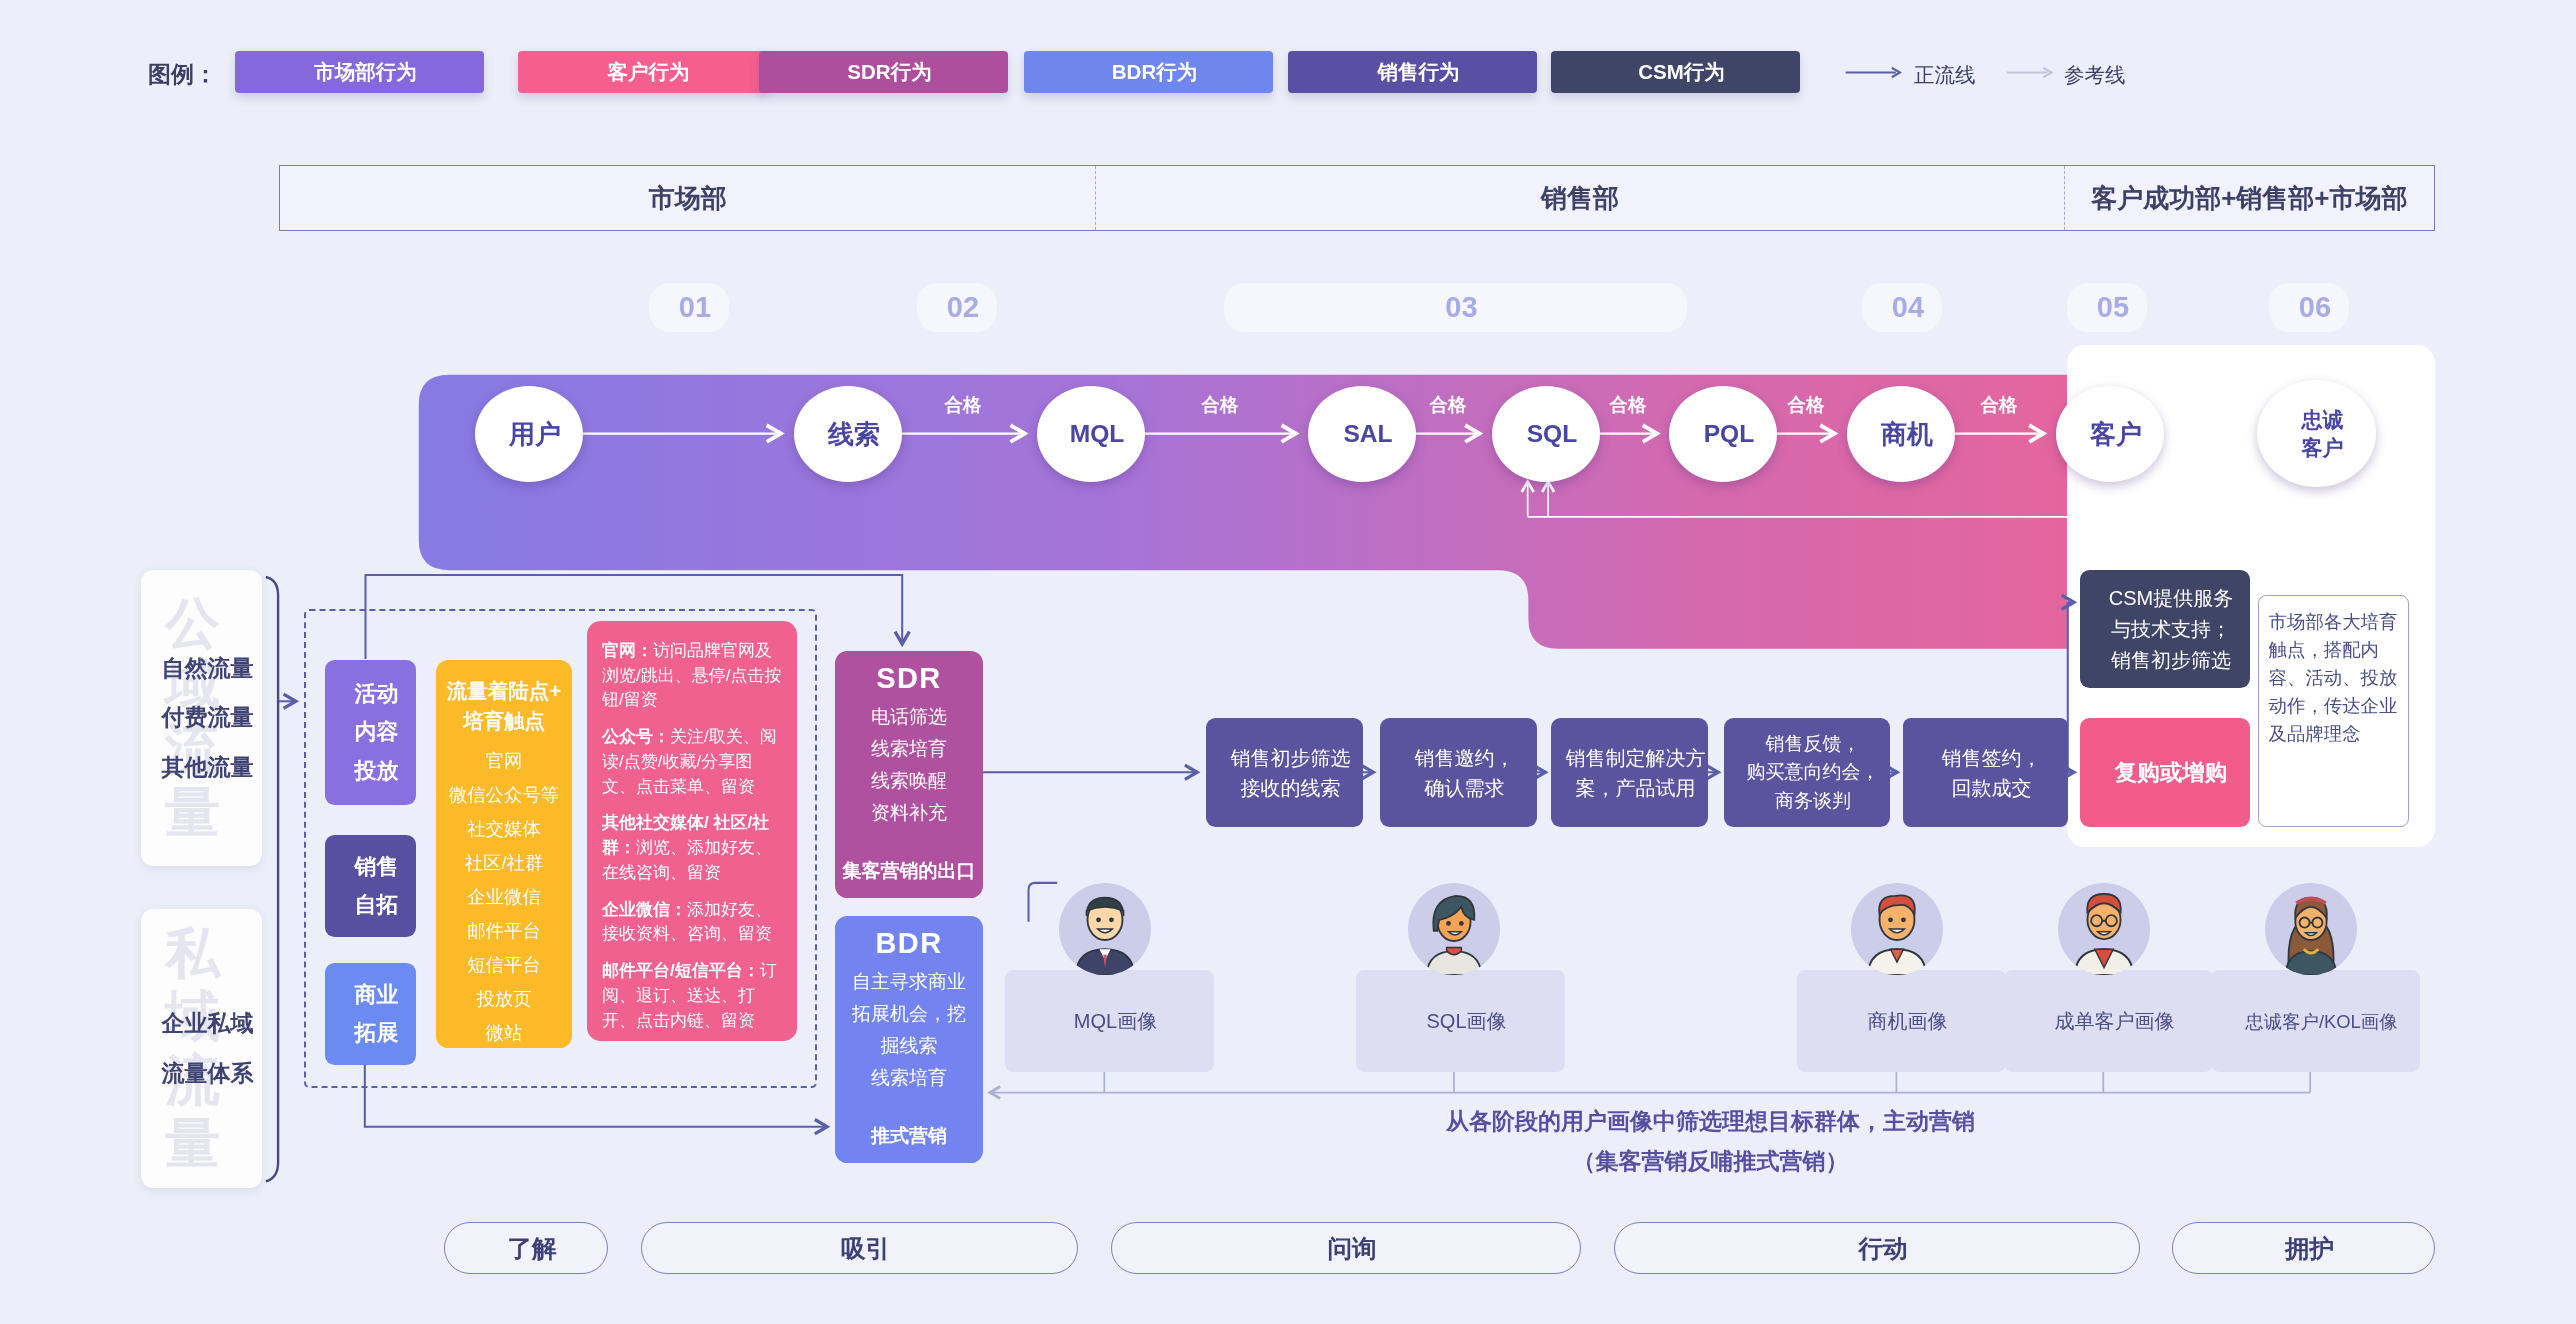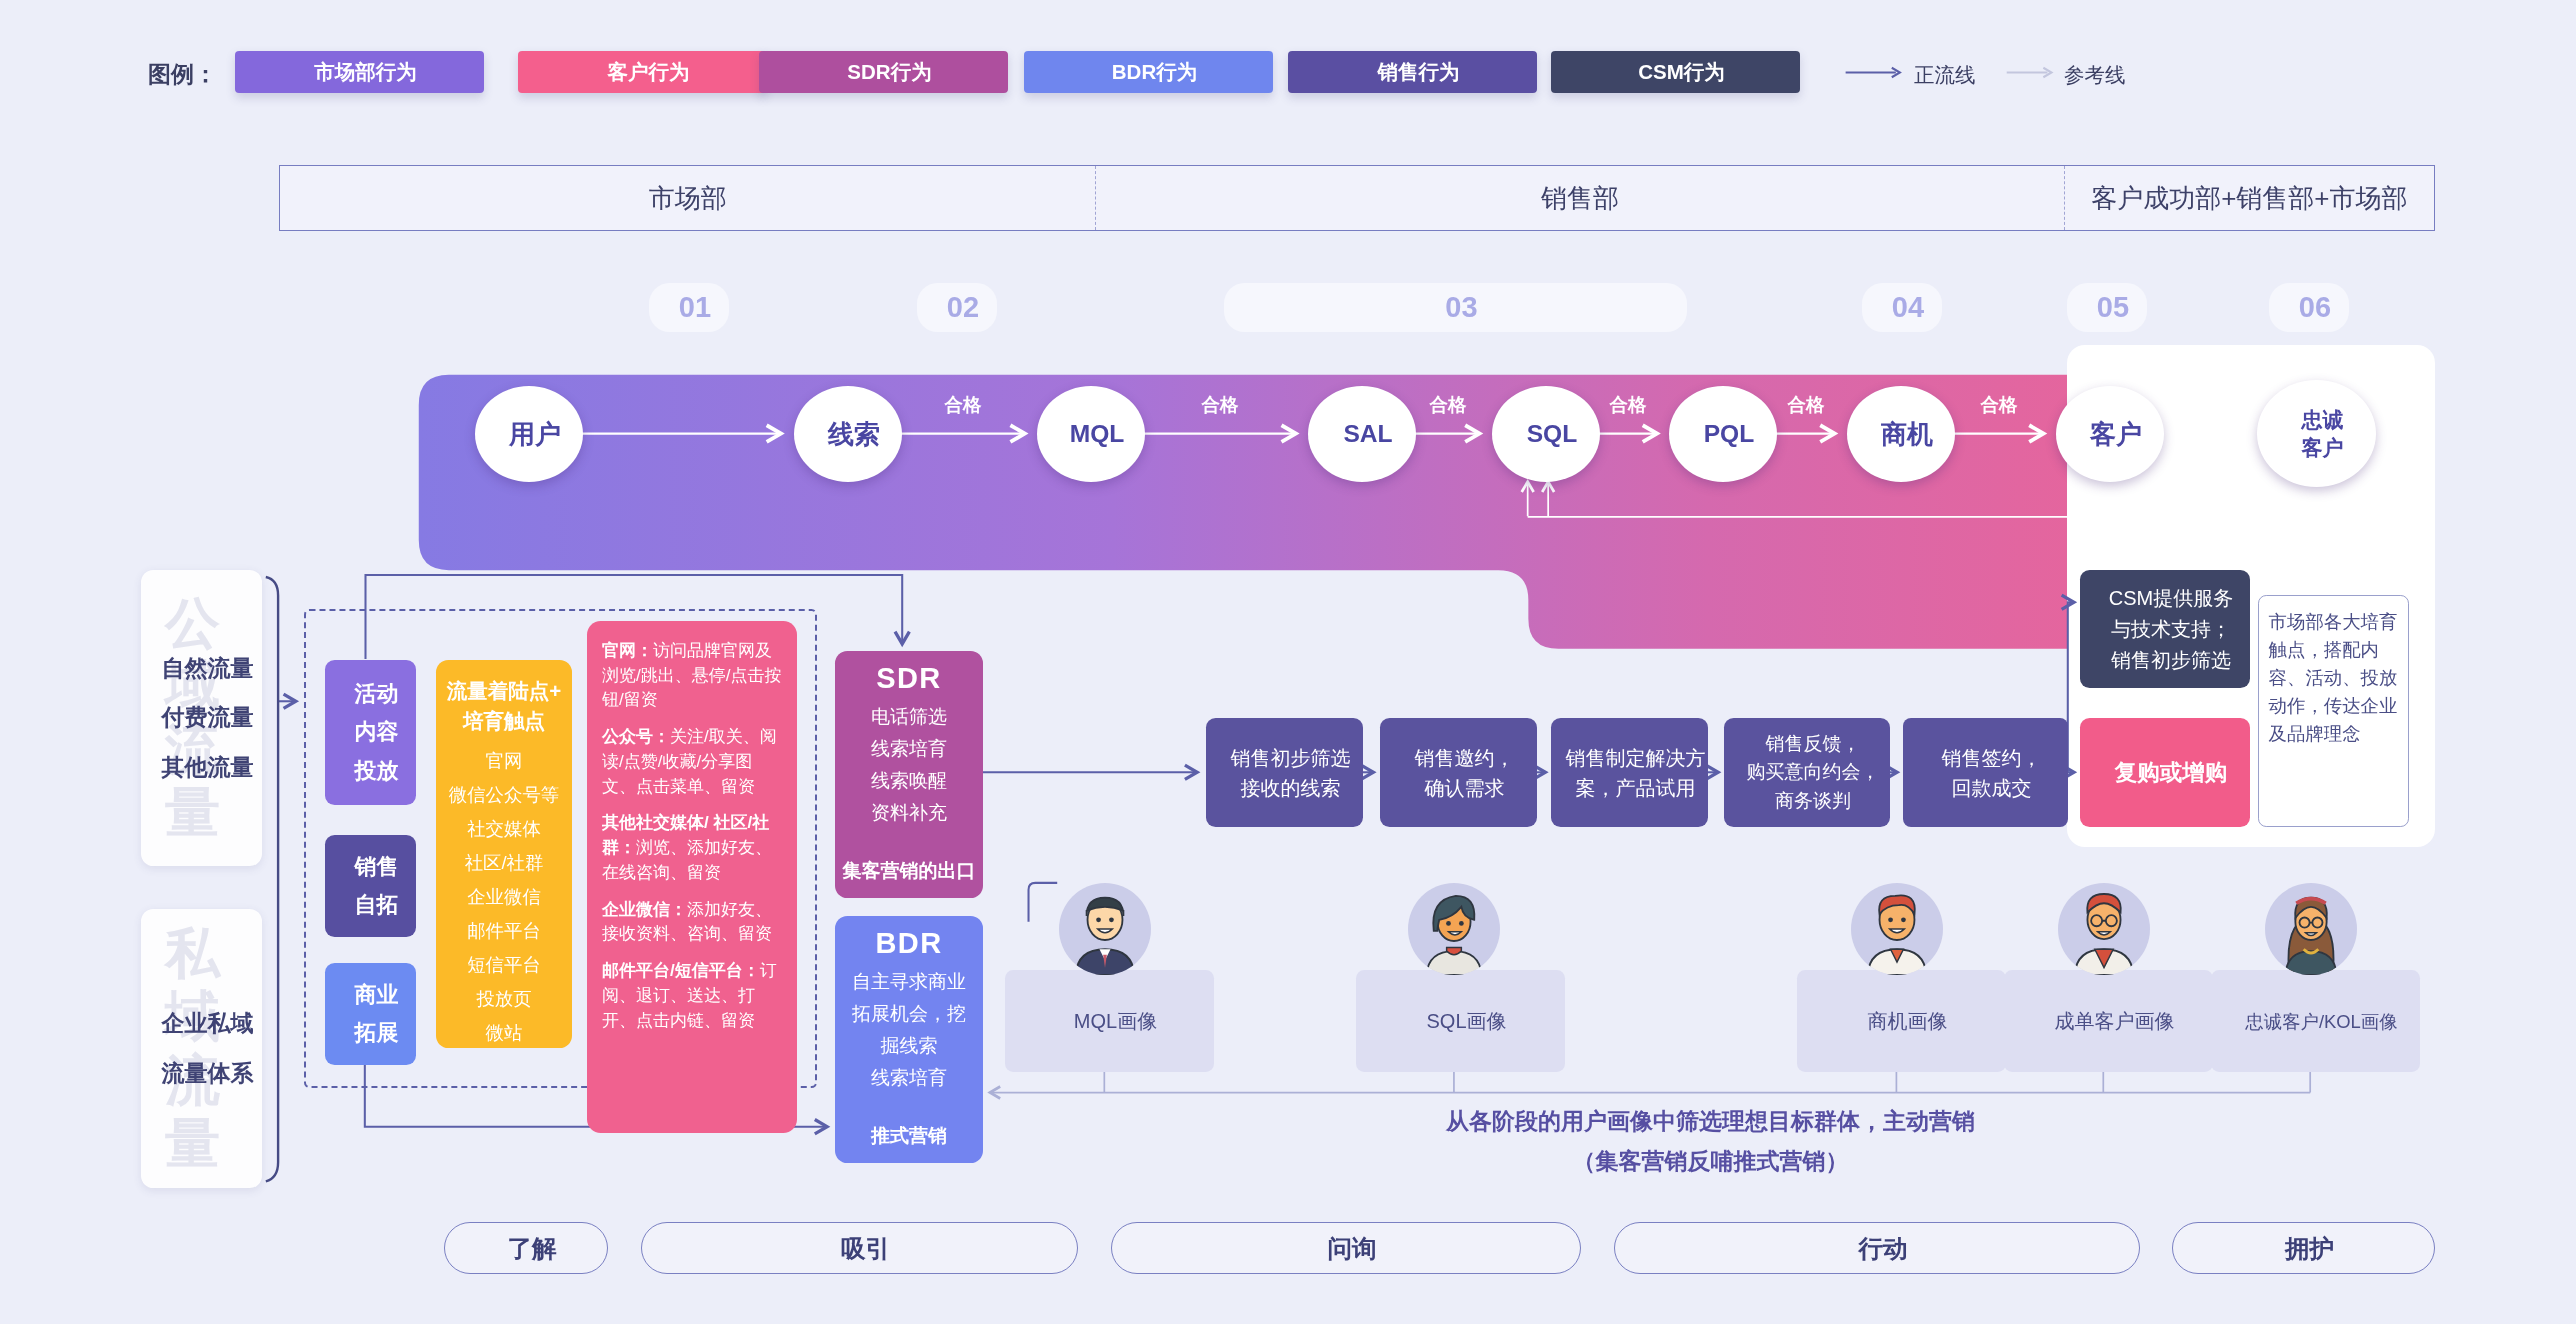--- a/index.html
+++ b/index.html
@@ -7,41 +7,41 @@
   #canvas{position:relative;width:2576px;height:1324px;background:#eceef9;overflow:hidden;}
   .abs{position:absolute;}
   .pre{white-space:pre-line;}
   .center{display:flex;align-items:center;justify-content:center;text-align:center;padding-left:12px;}
   
   .legend-title{font-size:23px;font-weight:bold;color:#3b3f63;}
   .swatch{height:42px;border-radius:4.1px;color:#fff;font-size:20.5px;font-weight:bold;box-shadow:0 4.1px 9.6px rgba(60,60,120,.18);}
   .flow-label{font-size:20.5px;color:#3b3f63;}
   
   #dept-bar{left:279px;top:165px;width:2156px;height:66px;background:#f1f2fb;border:1.4px solid #777dc1;box-sizing:border-box;display:flex;}
-  .dept-seg{display:flex;align-items:center;justify-content:center;font-size:26px;font-weight:normal;color:#3d4168;}
+  .dept-seg{display:flex;align-items:center;justify-content:center;font-size:26px;font-weight:bold;color:#3d4168;}
   .dept-seg + .dept-seg{border-left:1.4px dashed #a0a4d4;}
   
   .stage-pill{top:283px;height:49px;background:#f6f7fd;border-radius:20.5px;color:#a9abe6;font-size:29px;font-weight:bold;}
   
   .fcircle{background:#fff;border-radius:50%;color:#4946a2;font-weight:bold;box-shadow:0 4.1px 11px rgba(70,40,120,.28);z-index:4;}
   .qual{color:#fff;font-size:18.4px;font-weight:bold;transform:translateX(-50%);z-index:4;}
   #repurchase-note{left:1673px;top:526px;width:478px;text-align:center;color:#fff;font-size:24.6px;font-weight:bold;z-index:4;}
   
   .traffic-card{left:141px;width:109px;background:#fdfdfe;border-radius:12.3px;box-shadow:0 2.7px 8.2px rgba(70,70,130,.10);}
   .traffic-lines{position:relative;z-index:1;font-size:23px;font-weight:bold;color:#3f4374;line-height:2.15;text-align:center;width:100%;}
   .watermark{position:absolute;inset:0;display:flex;align-items:center;justify-content:center;text-align:center;font-size:55px;font-weight:bold;color:#e4e5ef;letter-spacing:18px;line-height:1.15;z-index:0;}
   
   #dashed-box{left:304px;top:609px;width:513px;height:479px;border:2px dashed #5b5fa8;border-radius:5.5px;box-sizing:border-box;}
   .mkt-box{left:325px;width:79px;border-radius:9.6px;color:#fff;font-size:22px;font-weight:bold;line-height:1.75;z-index:3;}
   
   #landing-box{left:436px;top:660px;width:136px;height:388px;background:#fcba28;border-radius:12.3px;color:#fff;text-align:center;z-index:3;box-sizing:border-box;padding-top:16.4px;}
   #landing-box .t{font-size:20.5px;font-weight:bold;line-height:1.45;}
   #landing-box .items{font-size:18.4px;line-height:1.85;margin-top:8.2px;}
   
-  #behavior-box{left:587px;top:621px;width:210px;height:512px;background:#f0618f;border-radius:13.7px;color:#fff;z-index:3;box-sizing:border-box;padding:18px 15px;}
+  #behavior-box{left:587px;top:621px;width:210px;height:420px;background:#f0618f;border-radius:13.7px;color:#fff;z-index:3;box-sizing:border-box;padding:18px 15px;}
   .bpara{font-size:17px;line-height:1.45;margin-bottom:12.3px;}
   .bpara b{font-weight:bold;}
   
   .big-role{left:835px;width:148px;height:247px;border-radius:12.3px;color:#fff;text-align:center;z-index:3;box-sizing:border-box;padding:11px 8.2px;}
   #sdr-box{top:651px;background:#b0519f;}
   #bdr-box{top:916px;background:#7384f0;}
   .role-title{font-size:29px;font-weight:bold;letter-spacing:1.4px;}
   .role-lines{font-size:19px;line-height:1.7;margin-top:5.5px;}
   .role-footer{position:absolute;left:0;right:0;bottom:13.7px;font-size:19px;font-weight:bold;}
   

